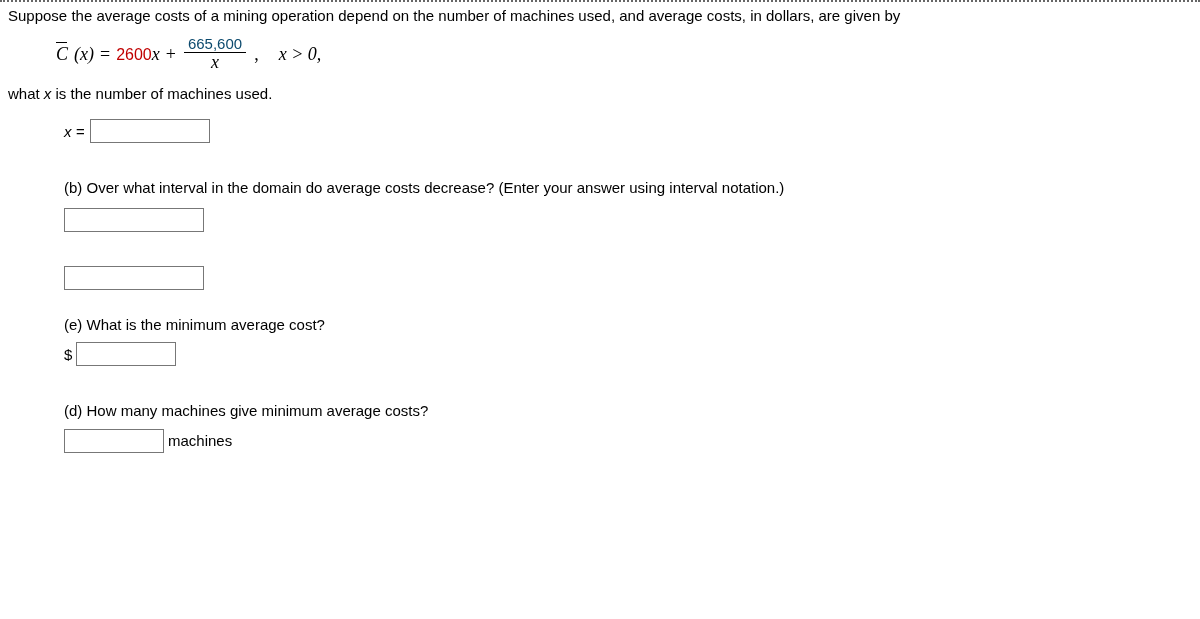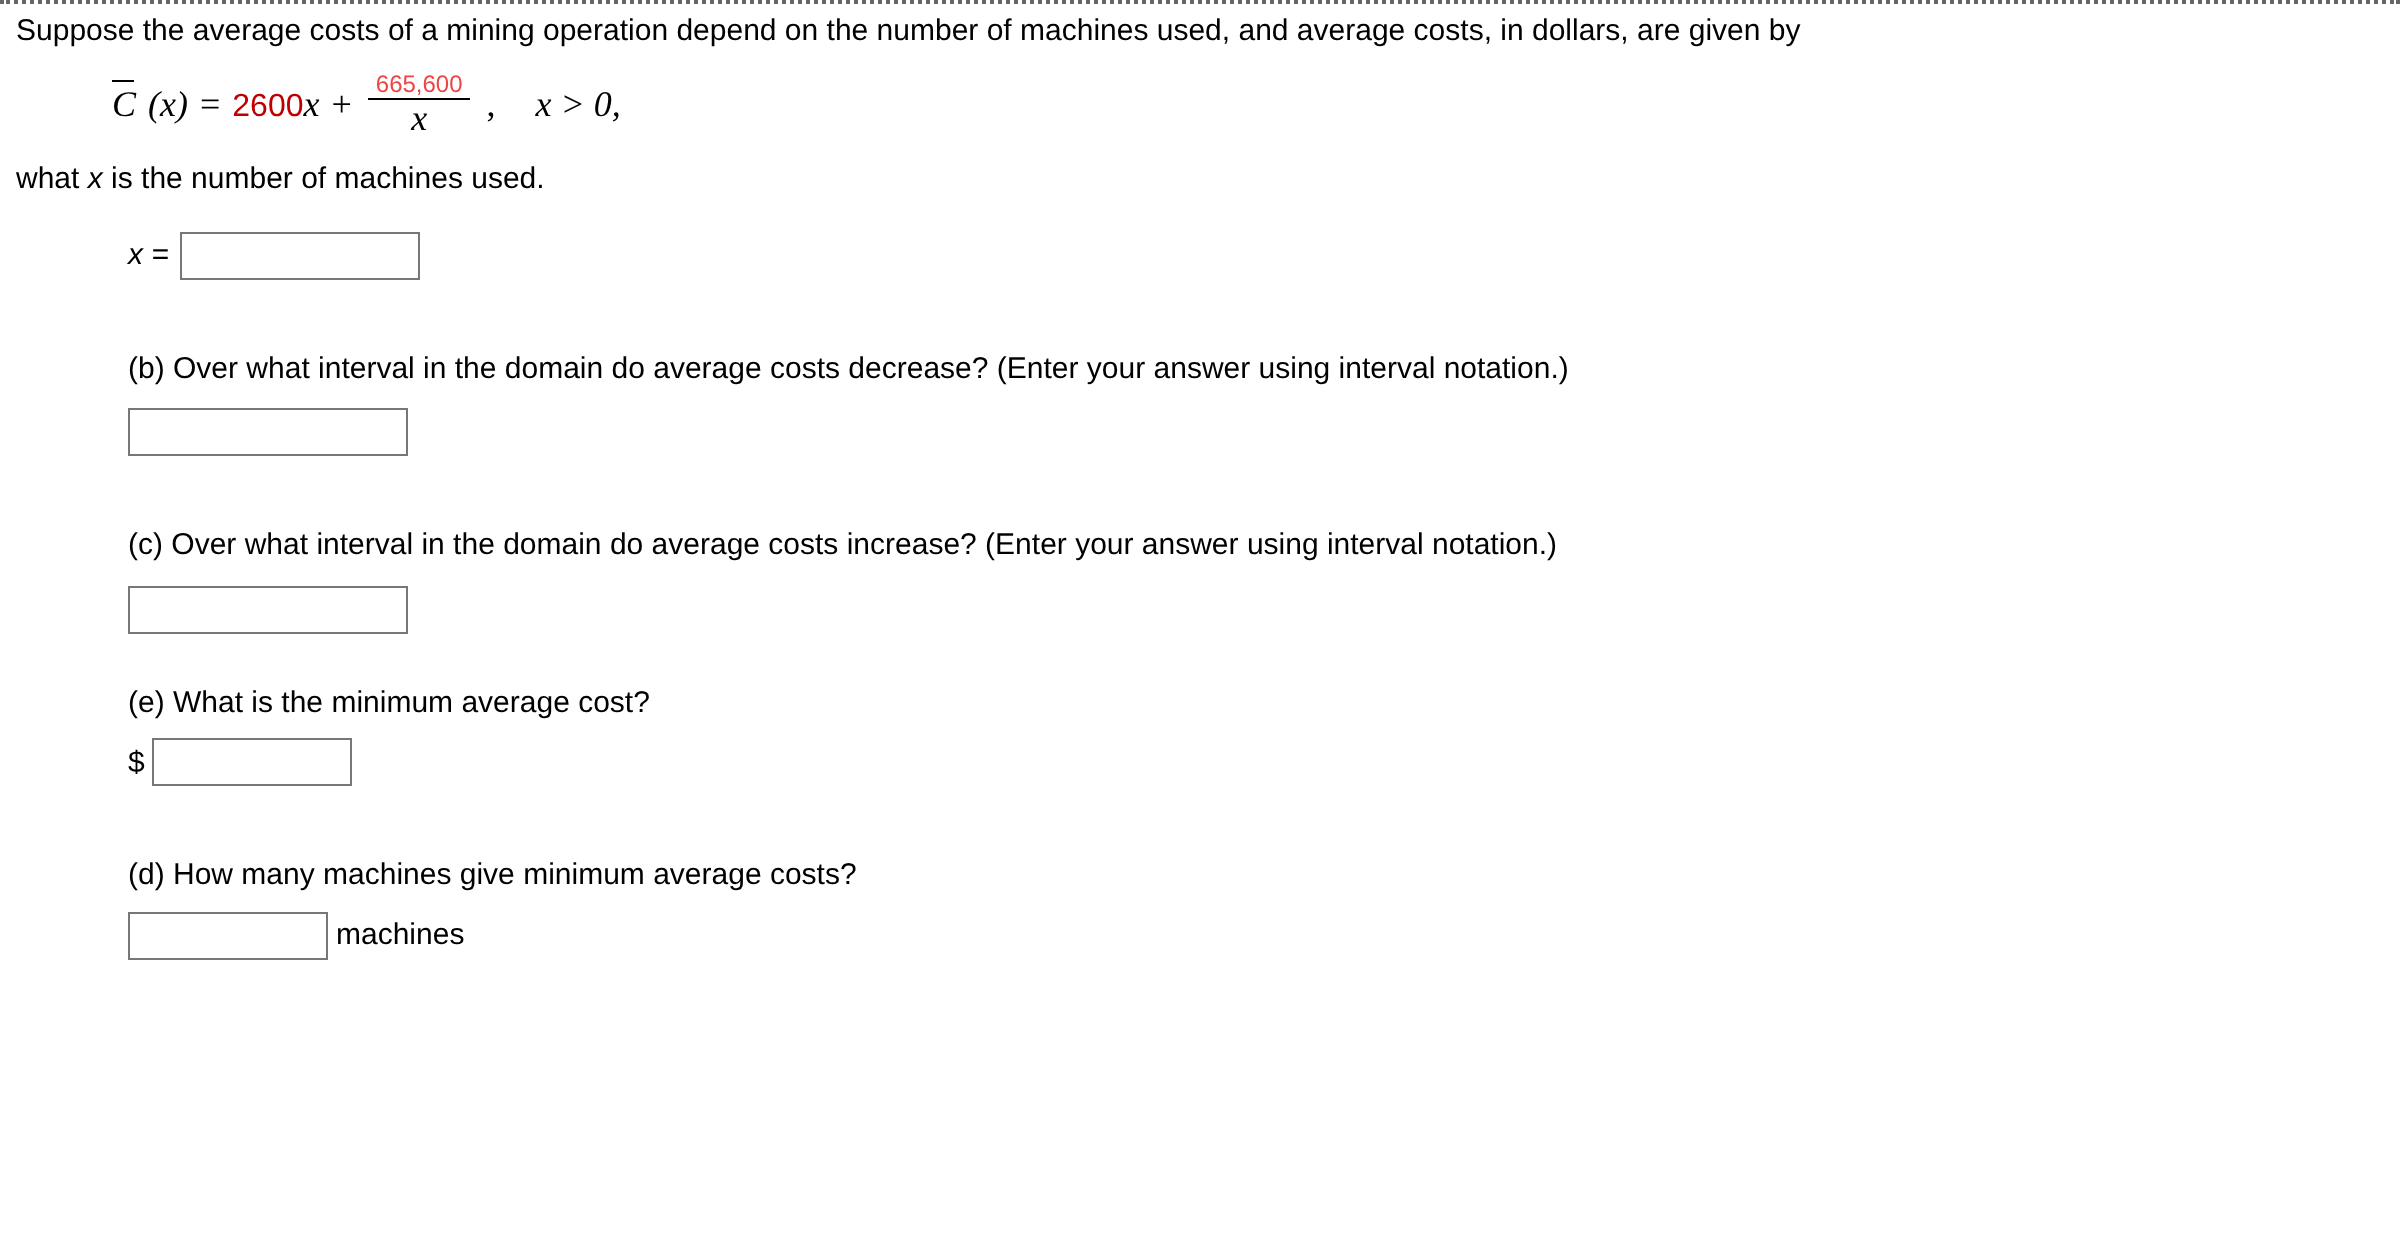--- a/index.html
+++ b/index.html
@@ -5,21 +5,21 @@
     * { box-sizing: border-box; margin: 0; padding: 0; }
     body { font-family: Verdana, Geneva, sans-serif; font-size: 15px; color: #000; background: #fff; width: 1200px; }
     .container { padding: 3px 8px 20px 8px; }
     .dotted-top { border-top: 2px dotted #666; padding-top: 3px; }
     .line { margin-bottom: 6px; line-height: 1.5; }
     .indent1 { padding-left: 48px; }
     .indent2 { padding-left: 56px; }
     .red { color: #c00000; }
     .formula { display: flex; align-items: center; gap: 6px; font-style: italic; font-family: 'Times New Roman', serif; font-size: 18px; margin: 8px 0 10px 0; }
     .frac { display: inline-flex; flex-direction: column; align-items: center; font-style: normal; line-height: 1.1; margin: 0 2px; }
-    .frac .num { border-bottom: 1px solid #000; padding: 0 4px; color: #ef4444; font-family: Verdana, sans-serif; font-size: 12px; font-style: normal; }
+    .frac .num { border-bottom: 1px solid #000; padding: 0 4px; color: #0c4a6e; font-family: Verdana, sans-serif; font-size: 15px; font-style: normal; }
     .frac .den { padding: 0 4px; font-style: italic; }
     .cbarline { position: relative; display: inline-block; }
     .cbarline::before { content: ""; position: absolute; top: -2px; left: 0; width: 11px; height: 1.2px; background: #000; }
     .cbarline2 { position: relative; display: inline-block; }
     .cbarline2::before { content: ""; position: absolute; top: 0px; left: 0; width: 11px; height: 1.2px; background: #000; }
     input.answer { border: 1px solid #777; height: 24px; padding: 2px 4px; font-size: 14px; vertical-align: middle; }
     .w120 { width: 120px; }
     .w140 { width: 140px; }
     .w90 { width: 100px; }
     .block { margin-top: 34px; }
@@ -63,23 +63,20 @@
   <div class="block indent2">
     <div class="line">
       <span>(b) </span><span>Over what interval in the domain do average costs decrease? (Enter your answer using interval notation.)</span>
     </div>
     <div style="margin-top:8px;">
       <input class="answer w140" type="text" style="">
     </div>
   </div>
 
   <div class="block indent2">
-    <div class="line">
-      <span>(c) </span><span>Over what interval in the domain do average costs increase? (Enter your answer using interval notation.)</span>
-    </div>
     <div style="margin-top:8px;">
       <input class="answer w140" type="text" style="">
     </div>
   </div>
 
   <div class="block indent2" style="margin-top:24px;">
     <div class="line">
       <span>(e) </span><span>What is the minimum average cost?</span>
     </div>
     <div class="subline">

